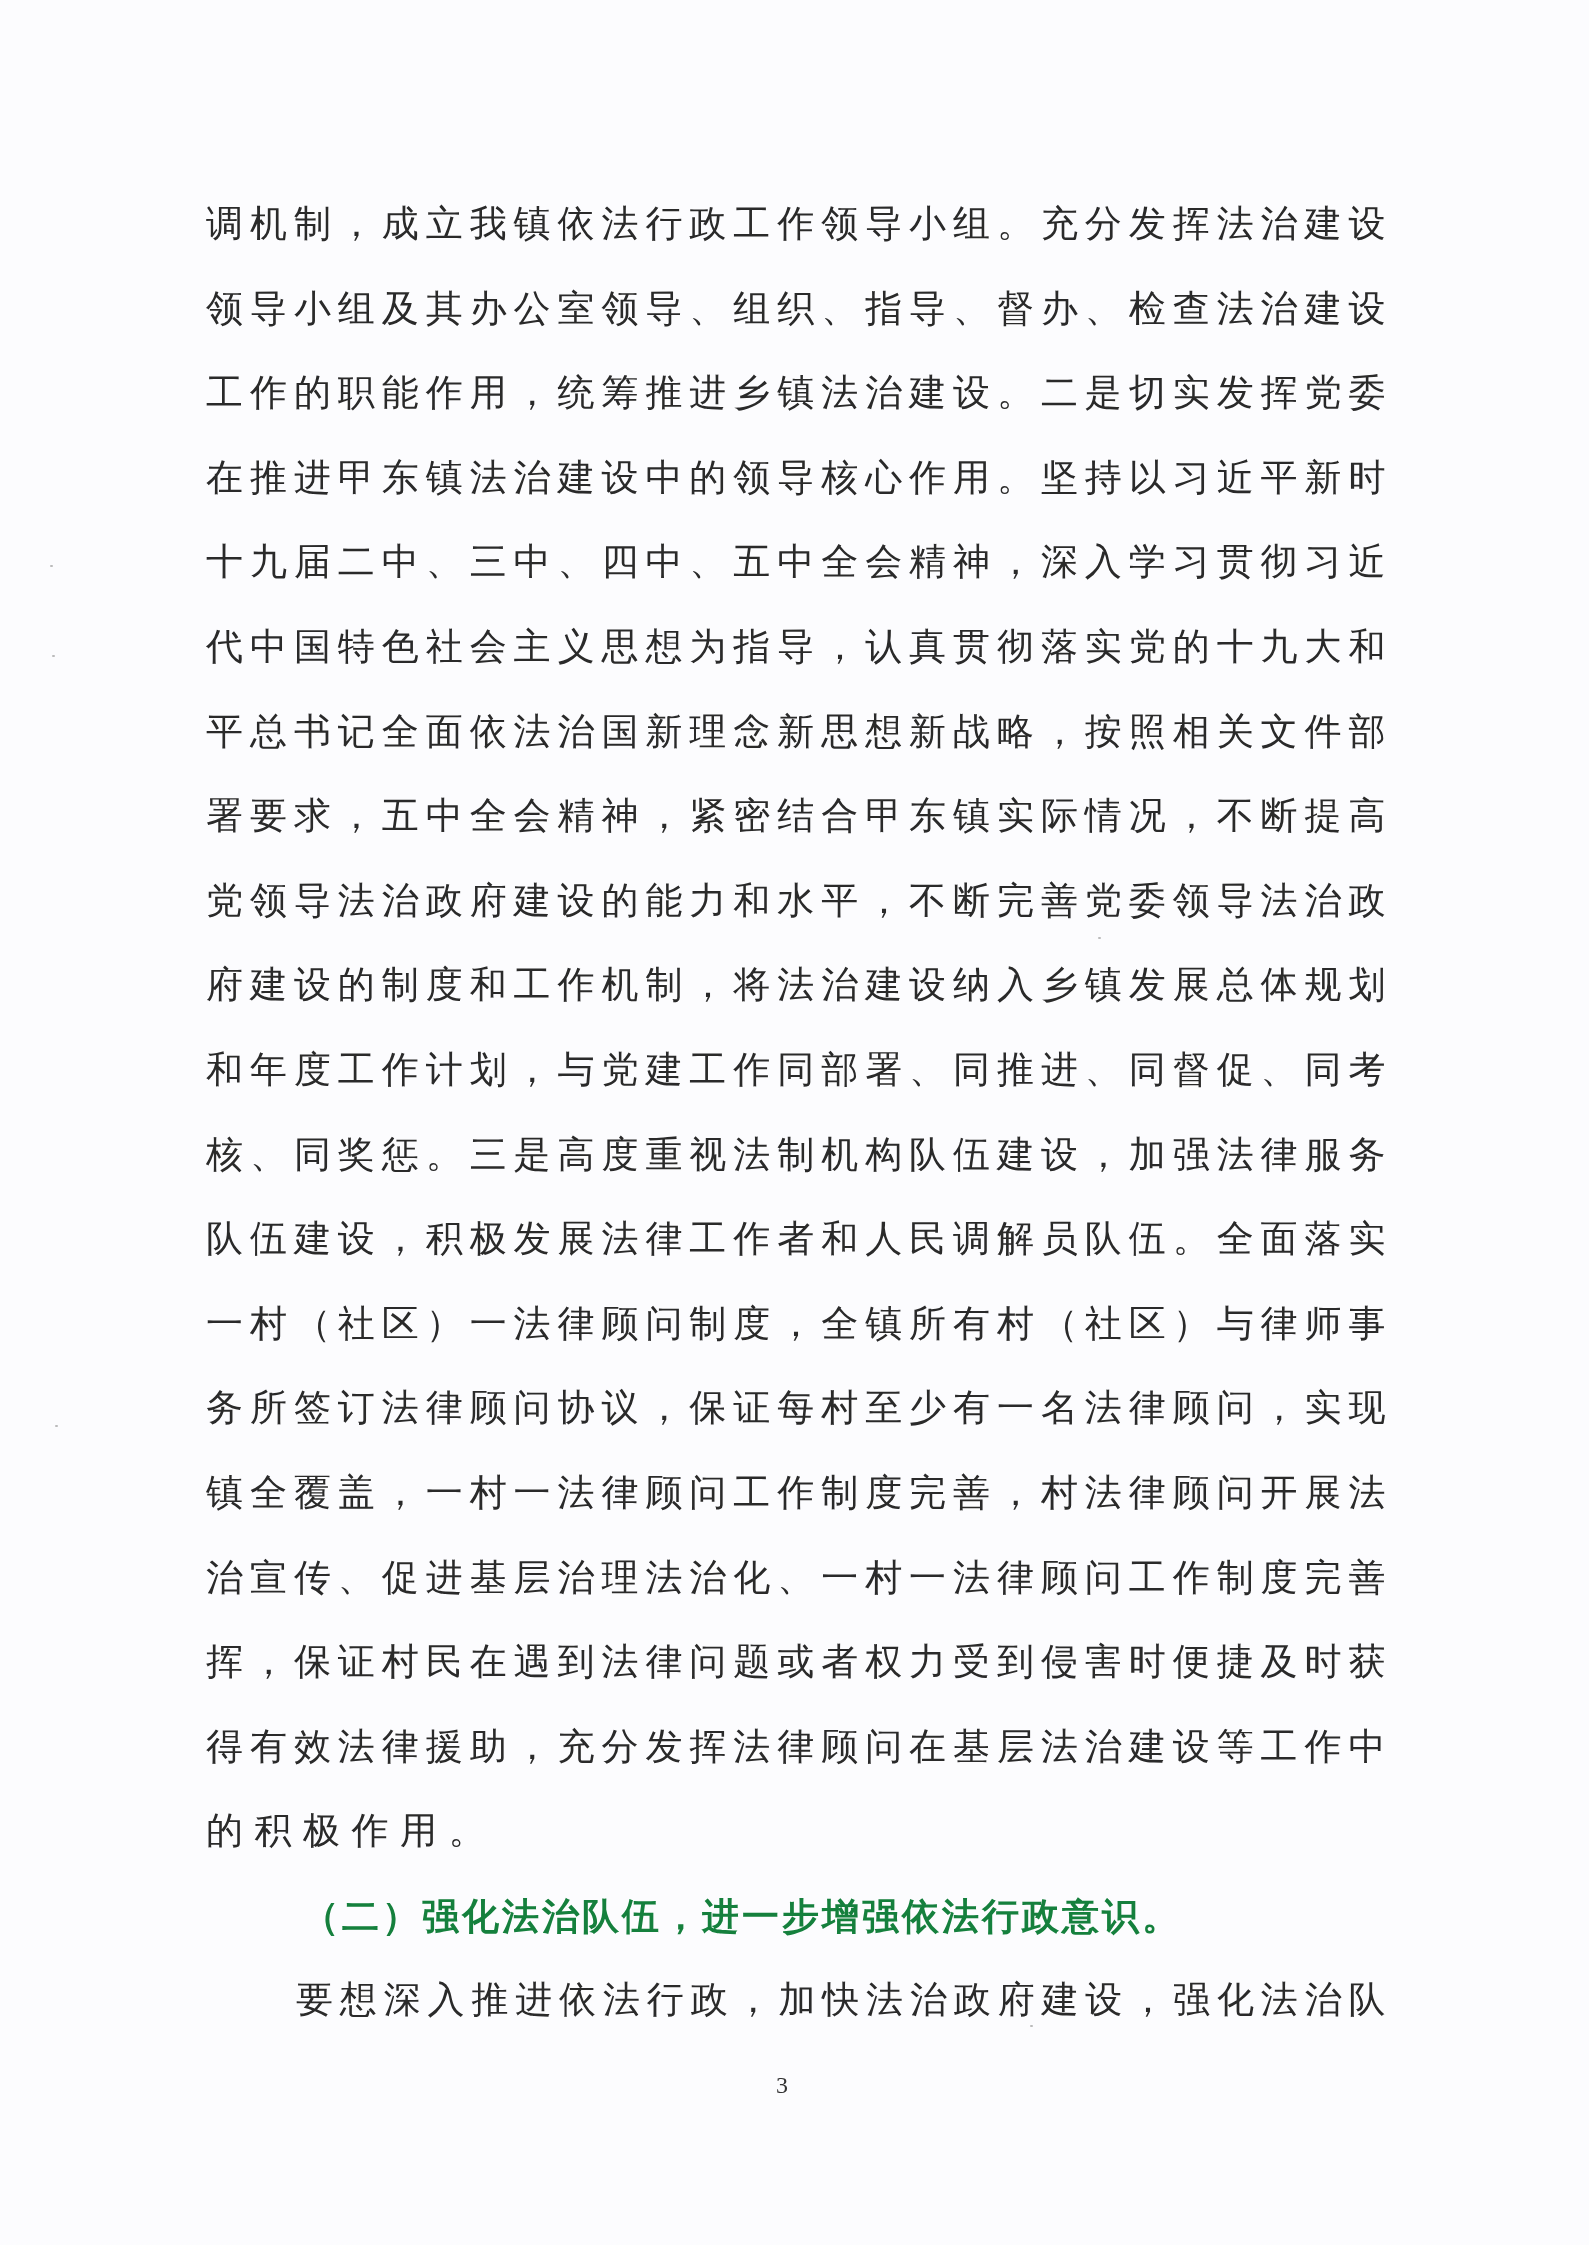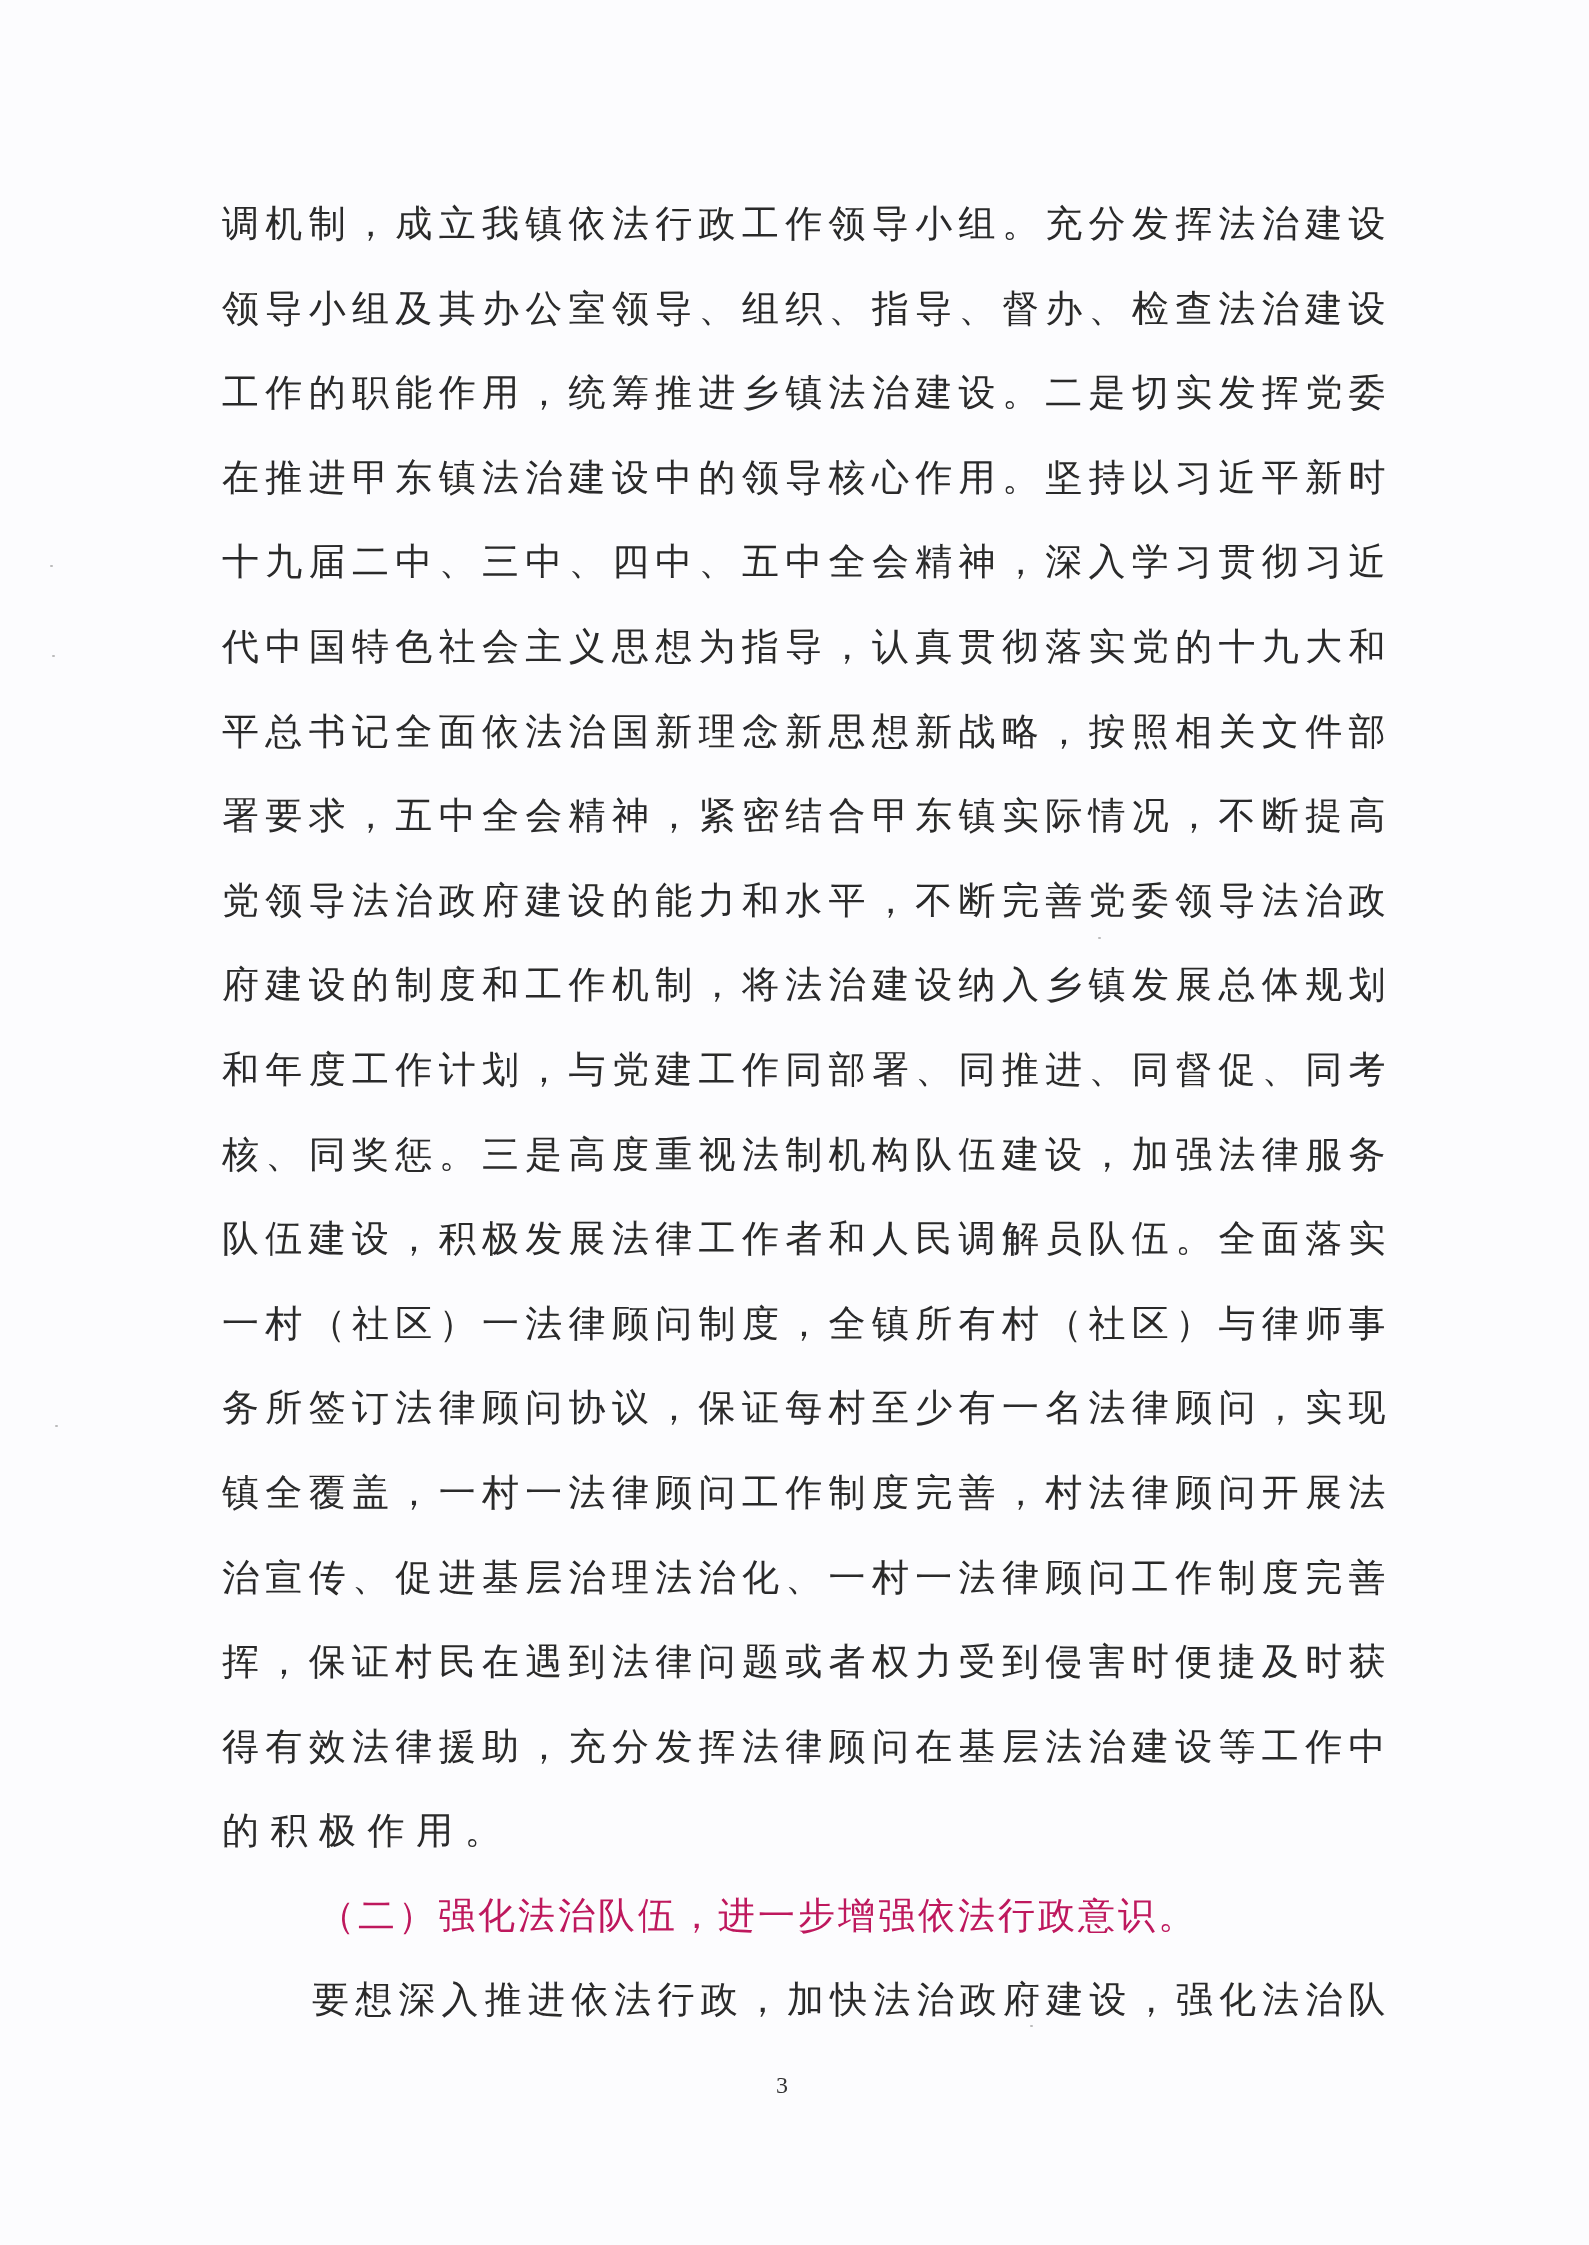--- a/index.html
+++ b/index.html
@@ -29,33 +29,32 @@
       color: #2a2a2a;
     }
     .line {
       height: 84.6px;
       line-height: 84.6px;
       font-size: 37px;
       white-space: nowrap;
       text-align: justify;
       text-align-last: justify;
       letter-spacing: 0.5px;
-      margin-left: 16px;
     }
     .line.last {
       text-align-last: left;
       letter-spacing: 11.5px;
       font-family: Liberation Serif, serif;
     }
     .heading {
       padding-left: 96px;
-      font-weight: normal;
+      font-weight: bold;
       text-align-last: left;
       letter-spacing: 3px;
-      color: #be185d;
+      color: #15803d;
     }
     .indent {
       padding-left: 90px;
     }
     .page-number {
       position: absolute;
       left: 776px;
       top: 2072px;
       font-family: "Liberation Serif", serif;
       font-size: 24px;

